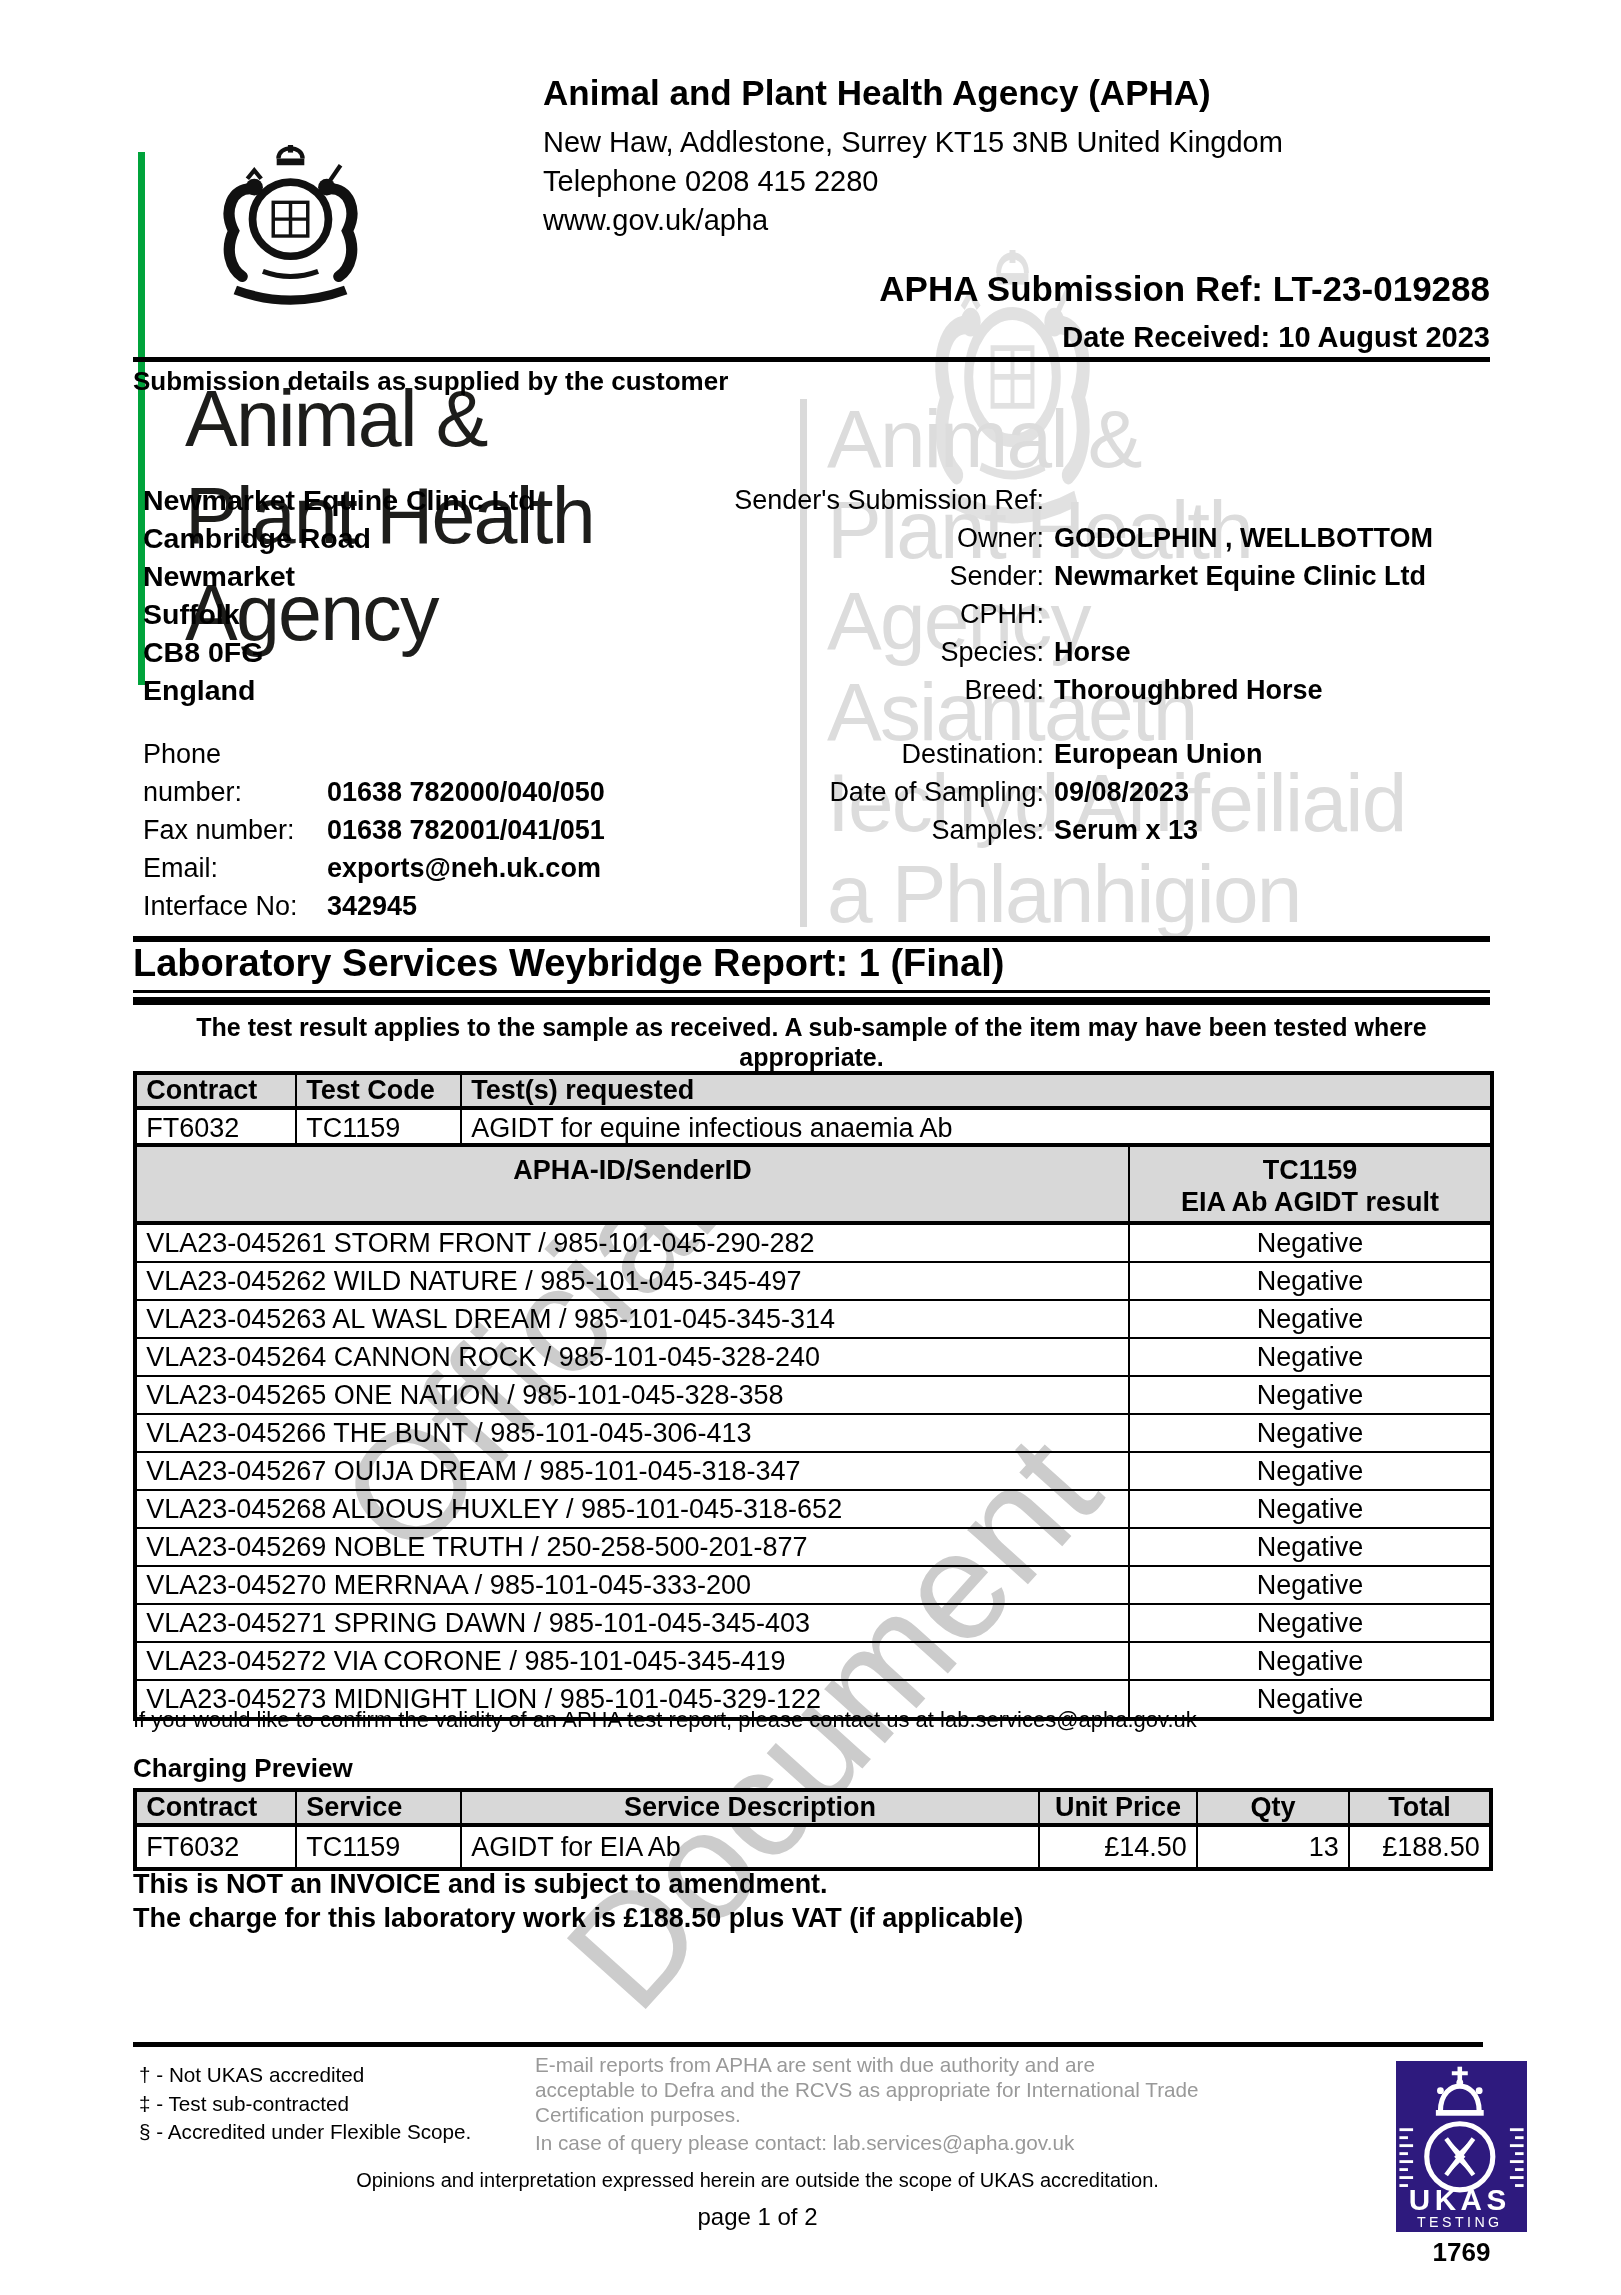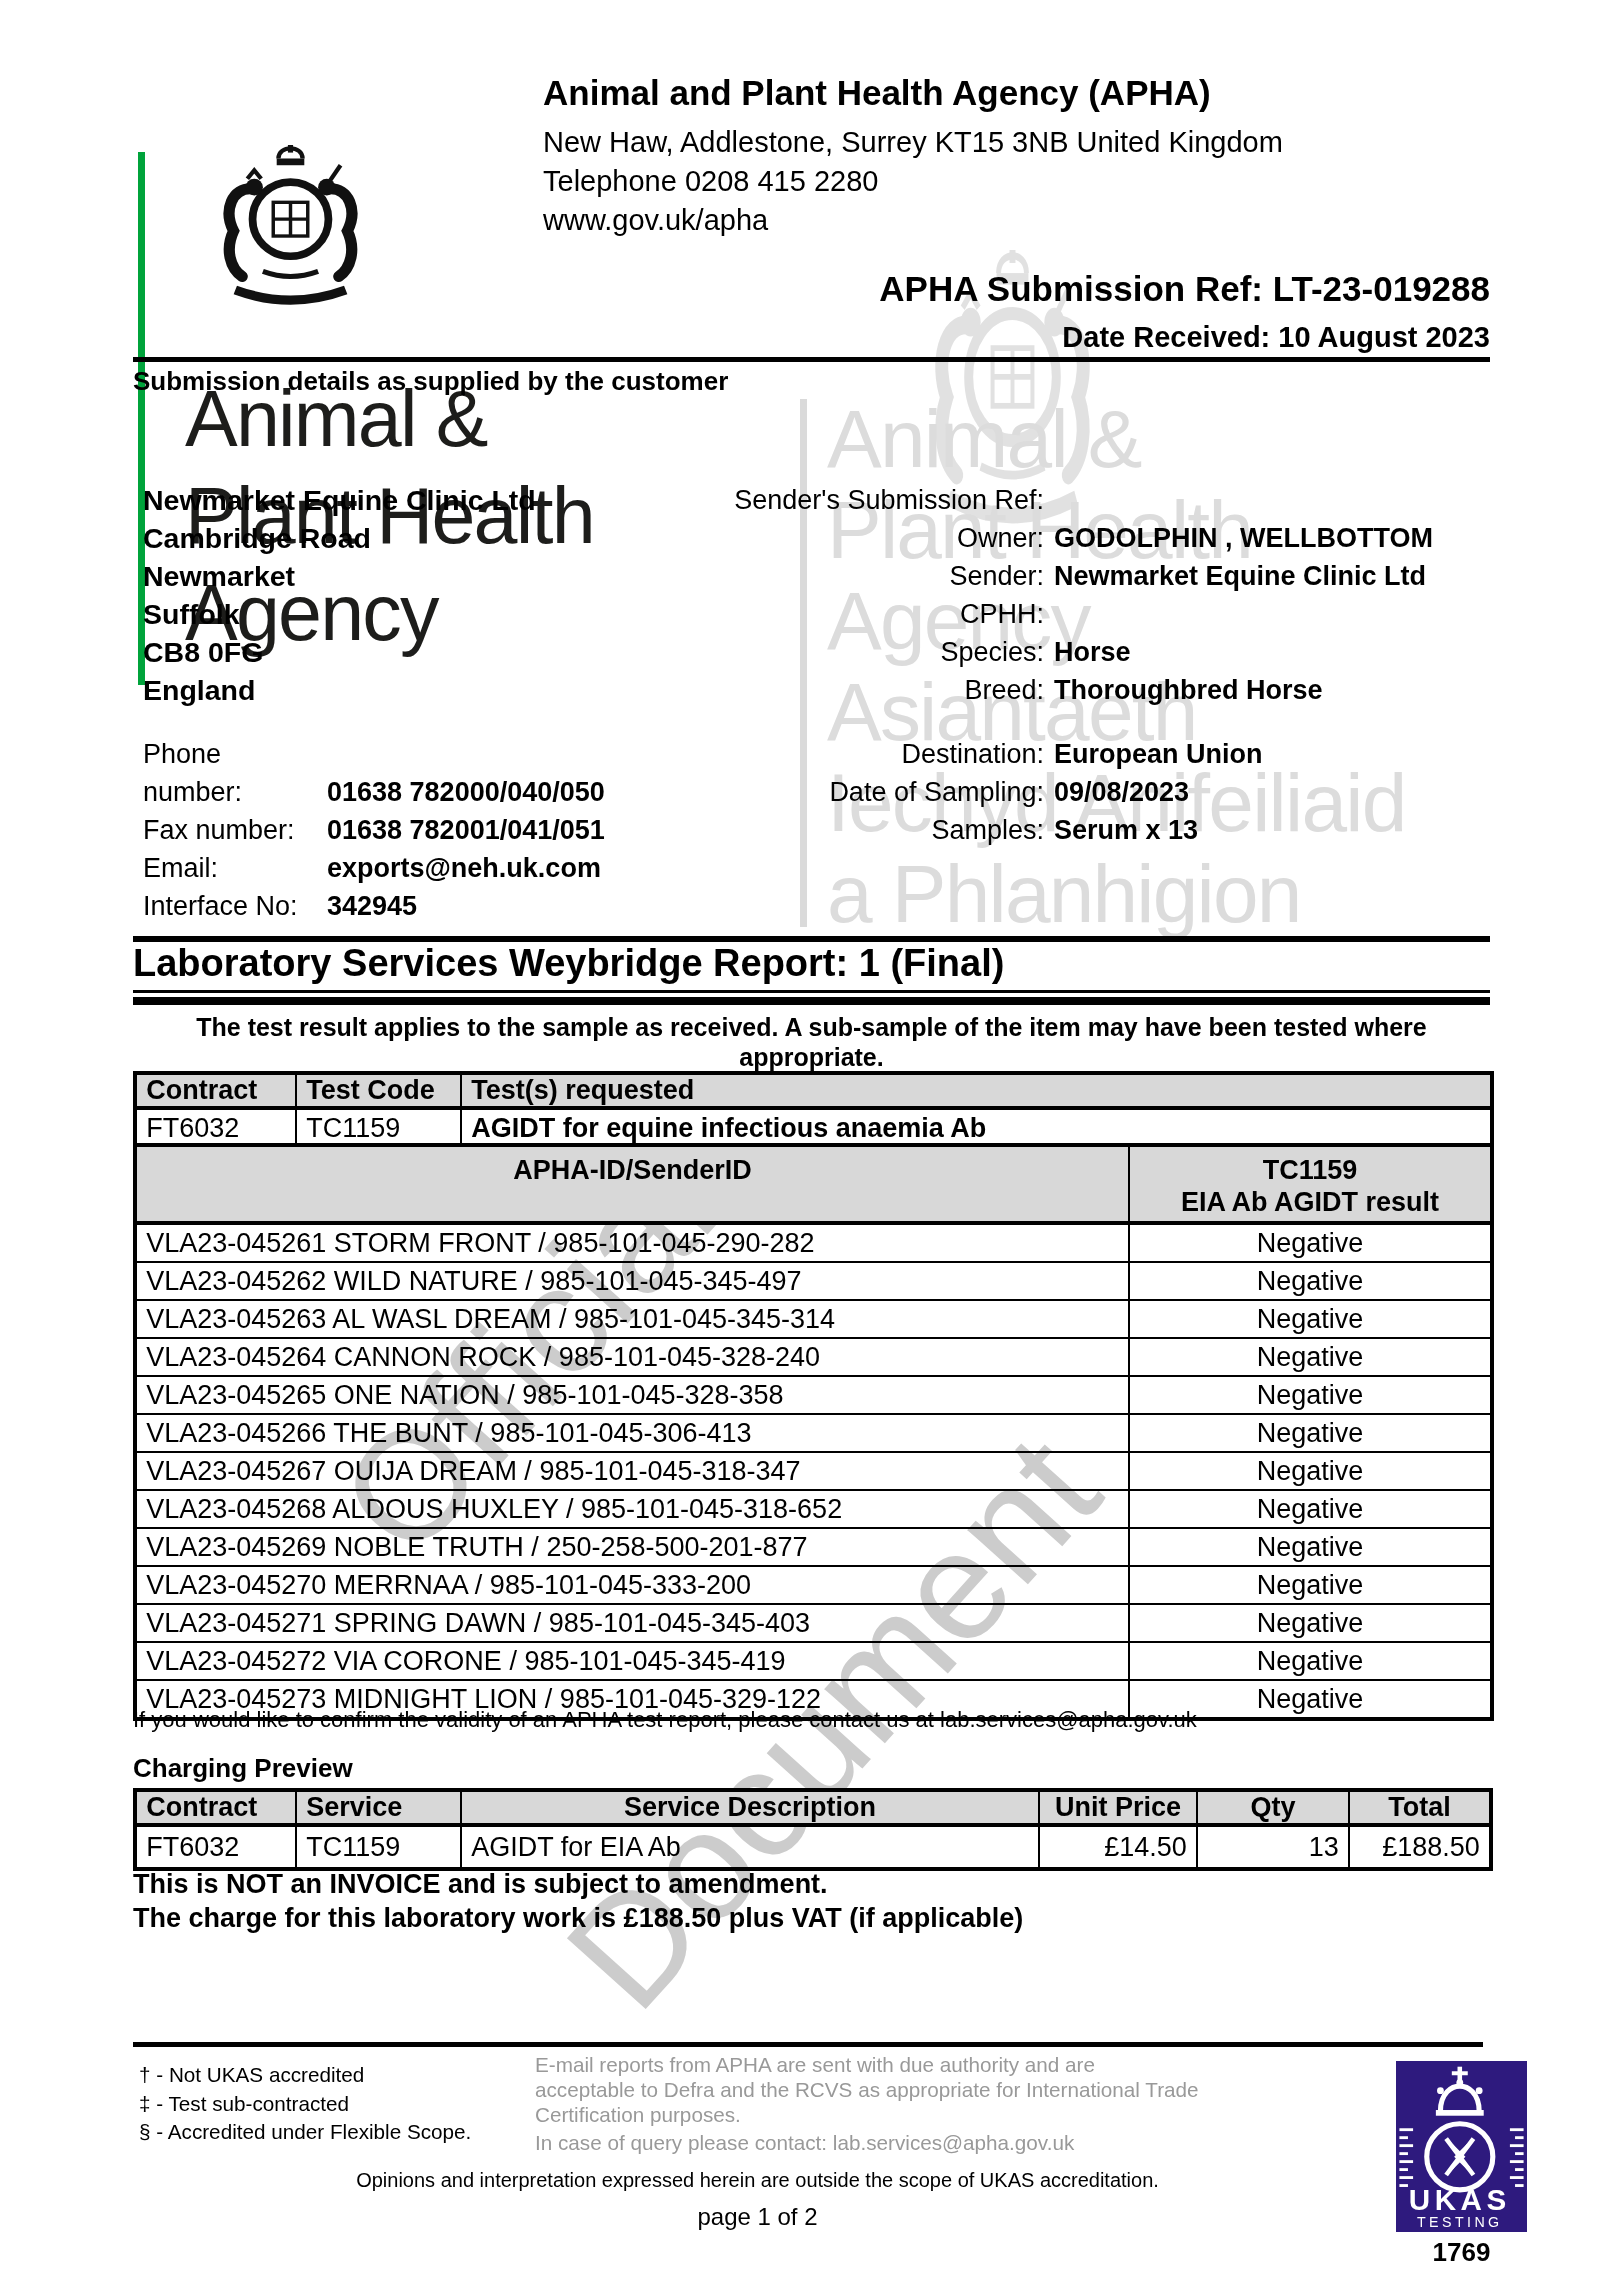--- a/index.html
+++ b/index.html
@@ -47,21 +47,21 @@
   .note{left:133px;width:1357px;top:1012px;text-align:center;font-size:25px;font-weight:700;line-height:30px;}
 
   
   table.tbl{position:absolute;border-collapse:collapse;table-layout:fixed;background:transparent;
             border:4.1px solid #000;font-size:27px;}
   .tbl th,.tbl td{border:2.3px solid #000;padding:0 9.2px;overflow:hidden;white-space:nowrap;}
   .tbl thead th{background:#d8d8d8;font-weight:700;text-align:left;border-bottom:4.1px solid #000;}
   #request-table{left:133px;top:1071px;width:1357px;}
   #request-table thead th{height:30px;}
   #request-table tbody td{height:37px;}
-  #request-table .bold{font-weight:700;margin-left:48px;}
+  #request-table .bold{font-weight:400;margin-left:48px;}
   #results-table{left:133px;top:1143px;width:1357px;}
   #results-table thead th{height:67px;vertical-align:top;padding-top:7.3px;text-align:center;line-height:32px;}
   #results-table tbody td{height:36px;}
   #results-table td.c{text-align:center;}
   #charging-table{left:133px;top:1788px;width:1357px;}
   #charging-table thead th{height:30px;}
   #charging-table thead th.c{text-align:center;}
   #charging-table tbody td{height:40px;}
   #charging-table td.r{text-align:right;margin-top:8px;}
 

